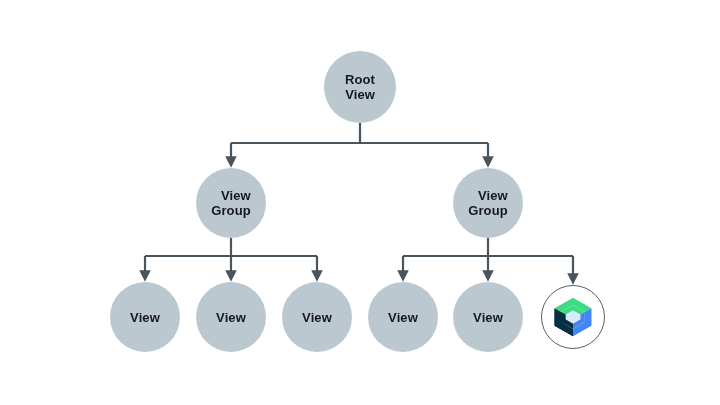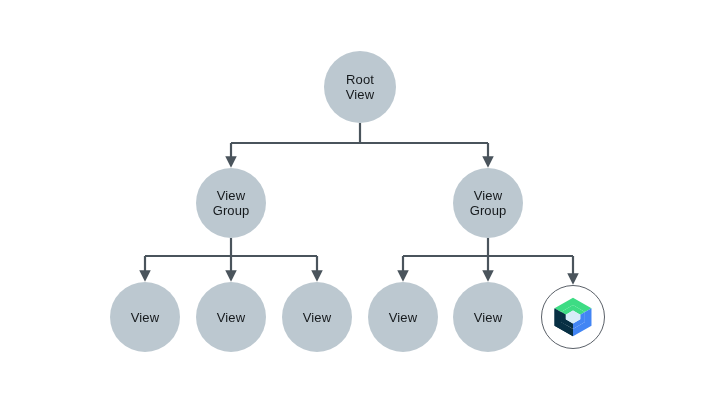--- a/index.html
+++ b/index.html
@@ -21,22 +21,23 @@
     top: 0;
     width: 720px;
     height: 405px;
   }
   .node {
     position: absolute;
     border-radius: 50%;
     display: flex;
     align-items: center;
     justify-content: center;
-    text-align: center;
+    text-align: right;
     box-sizing: border-box;
+    font-weight: bold;
   }
   .node-fill {
     background: #bcc8d0;
   }
   .node-label {
     color: #15191c;
     font-size: 13px;
     line-height: 15px;
     letter-spacing: 0.1px;
     white-space: pre-line;

